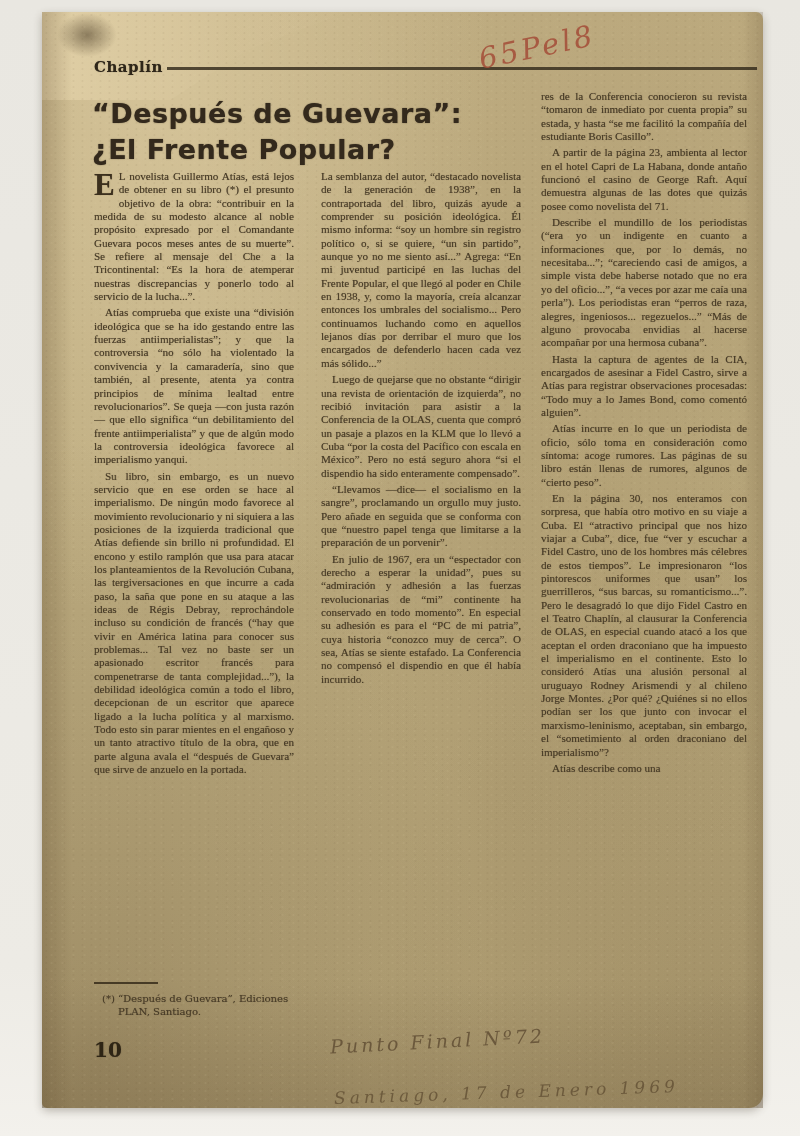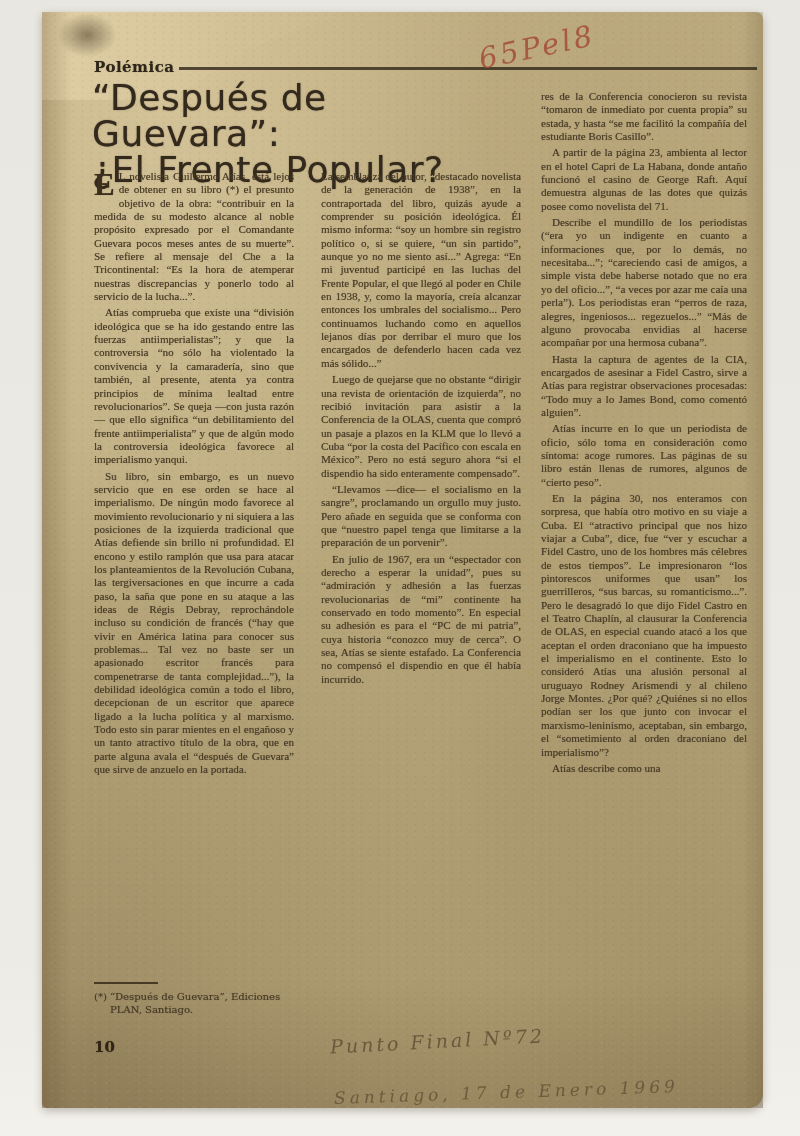--- a/index.html
+++ b/index.html
@@ -35,42 +35,42 @@
     background-image:
       radial-gradient(rgba(88,68,40,.14) 1px, transparent 1.4px),
       radial-gradient(rgba(230,215,175,.18) 1px, transparent 1.4px);
     background-size:9px 6px,11px 8px;background-position:0 0,4px 3px;}
 
   .header-row{position:absolute;left:52px;top:46px;right:6px;display:flex;align-items:flex-start;}
   .section-label{font-weight:bold;font-size:15px;color:#2e2619;letter-spacing:.5px;
     text-shadow:0 0 1px rgba(46,38,25,.5);}
   .header-rule{flex:1;height:0;border-top:3px solid #32291b;margin-left:4px;margin-top:9px;opacity:.82;}
 
-  .title{position:absolute;left:50px;top:68px;width:420px;
-    font-family:"DejaVu Sans", sans-serif;font-weight:normal;
-    font-size:36px;line-height:36px;color:#33291c;letter-spacing:.5px;
+  .title{position:absolute;left:50px;top:84px;width:420px;
+    font-family:"DejaVu Sans", sans-serif;font-weight:bold;
+    font-size:27px;line-height:36px;color:#33291c;letter-spacing:.5px;
     text-shadow:0 0 1.2px rgba(51,41,28,.75);}
 
   .col{position:absolute;font-size:11px;line-height:13.35px;text-align:justify;
     color:#463a26;overflow:hidden;
     text-shadow:.3px .4px .7px rgba(70,55,35,.55);}
   .col p{margin:0 0 3px 0;text-indent:11px;font-family:Liberation Serif, serif;}
   .col p.no-indent{text-indent:0;}
   .dropcap{float:left;font-size:31px;line-height:25px;font-weight:bold;margin:2px 4px 0 0;
     color:#3b2f1d;}
   .col1{left:52px;top:158px;width:200px;height:806px;}
   .col2{left:279px;top:158px;width:200px;height:872px;}
   .col3{left:499px;top:78px;width:206px;height:968px;}
 
   .footnote{position:absolute;left:52px;top:970px;width:212px;color:#463a26;
     text-shadow:.3px .4px .7px rgba(70,55,35,.5);}
   .footnote-rule{width:64px;border-top:2.5px solid #362b1a;margin-bottom:6px;opacity:.85;}
-  .footnote-text{font-size:10px;line-height:13px;padding-left:16px;text-indent:-16px;margin:0;}
+  .footnote-text{font-size:10px;line-height:13px;padding-left:16px;text-indent:-16px;margin:8px;}
 
-  .page-number{position:absolute;left:52px;top:1026px;font-weight:bold;font-size:15px;
+  .page-number{position:absolute;left:52px;top:1026px;font-weight:bold;font-size:20px;
     color:#2e2515;text-shadow:0 0 1px rgba(46,37,21,.6);}
 
   .hw{position:absolute;font-style:italic;white-space:nowrap;}
   .hw-red{left:436px;top:18px;transform:rotate(-12deg);color:#a5503a;
     font-size:29px;letter-spacing:3px;opacity:.88;}
   .hw-pencil-1{left:288px;top:1018px;transform:rotate(-3deg);color:rgba(102,84,56,.92);
     font-size:19px;letter-spacing:3px;}
   .hw-pencil-2{left:292px;top:1070px;transform:rotate(-2deg);color:rgba(102,84,56,.88);
     font-size:17px;letter-spacing:4px;}
 </style>
@@ -79,21 +79,21 @@
 
 <div class="paper">
   <div class="corner-light"></div>
   <div class="smudge-tl"></div>
   <div class="shade-left"></div>
   <div class="shade-right"></div>
   <div class="shade-bottom"></div>
   <div class="grain"></div>
 
   <div class="header-row">
-    <span class="section-label">Polémica</span>
+    <span class="section-label">Chaplín</span>
     <span class="header-rule"></span>
   </div>
 
   <div class="hw hw-red">65Pel8</div>
 
   <div class="title">
     <div>“Después de Guevara”:</div>
     <div>¿El Frente Popular?</div>
   </div>
 

